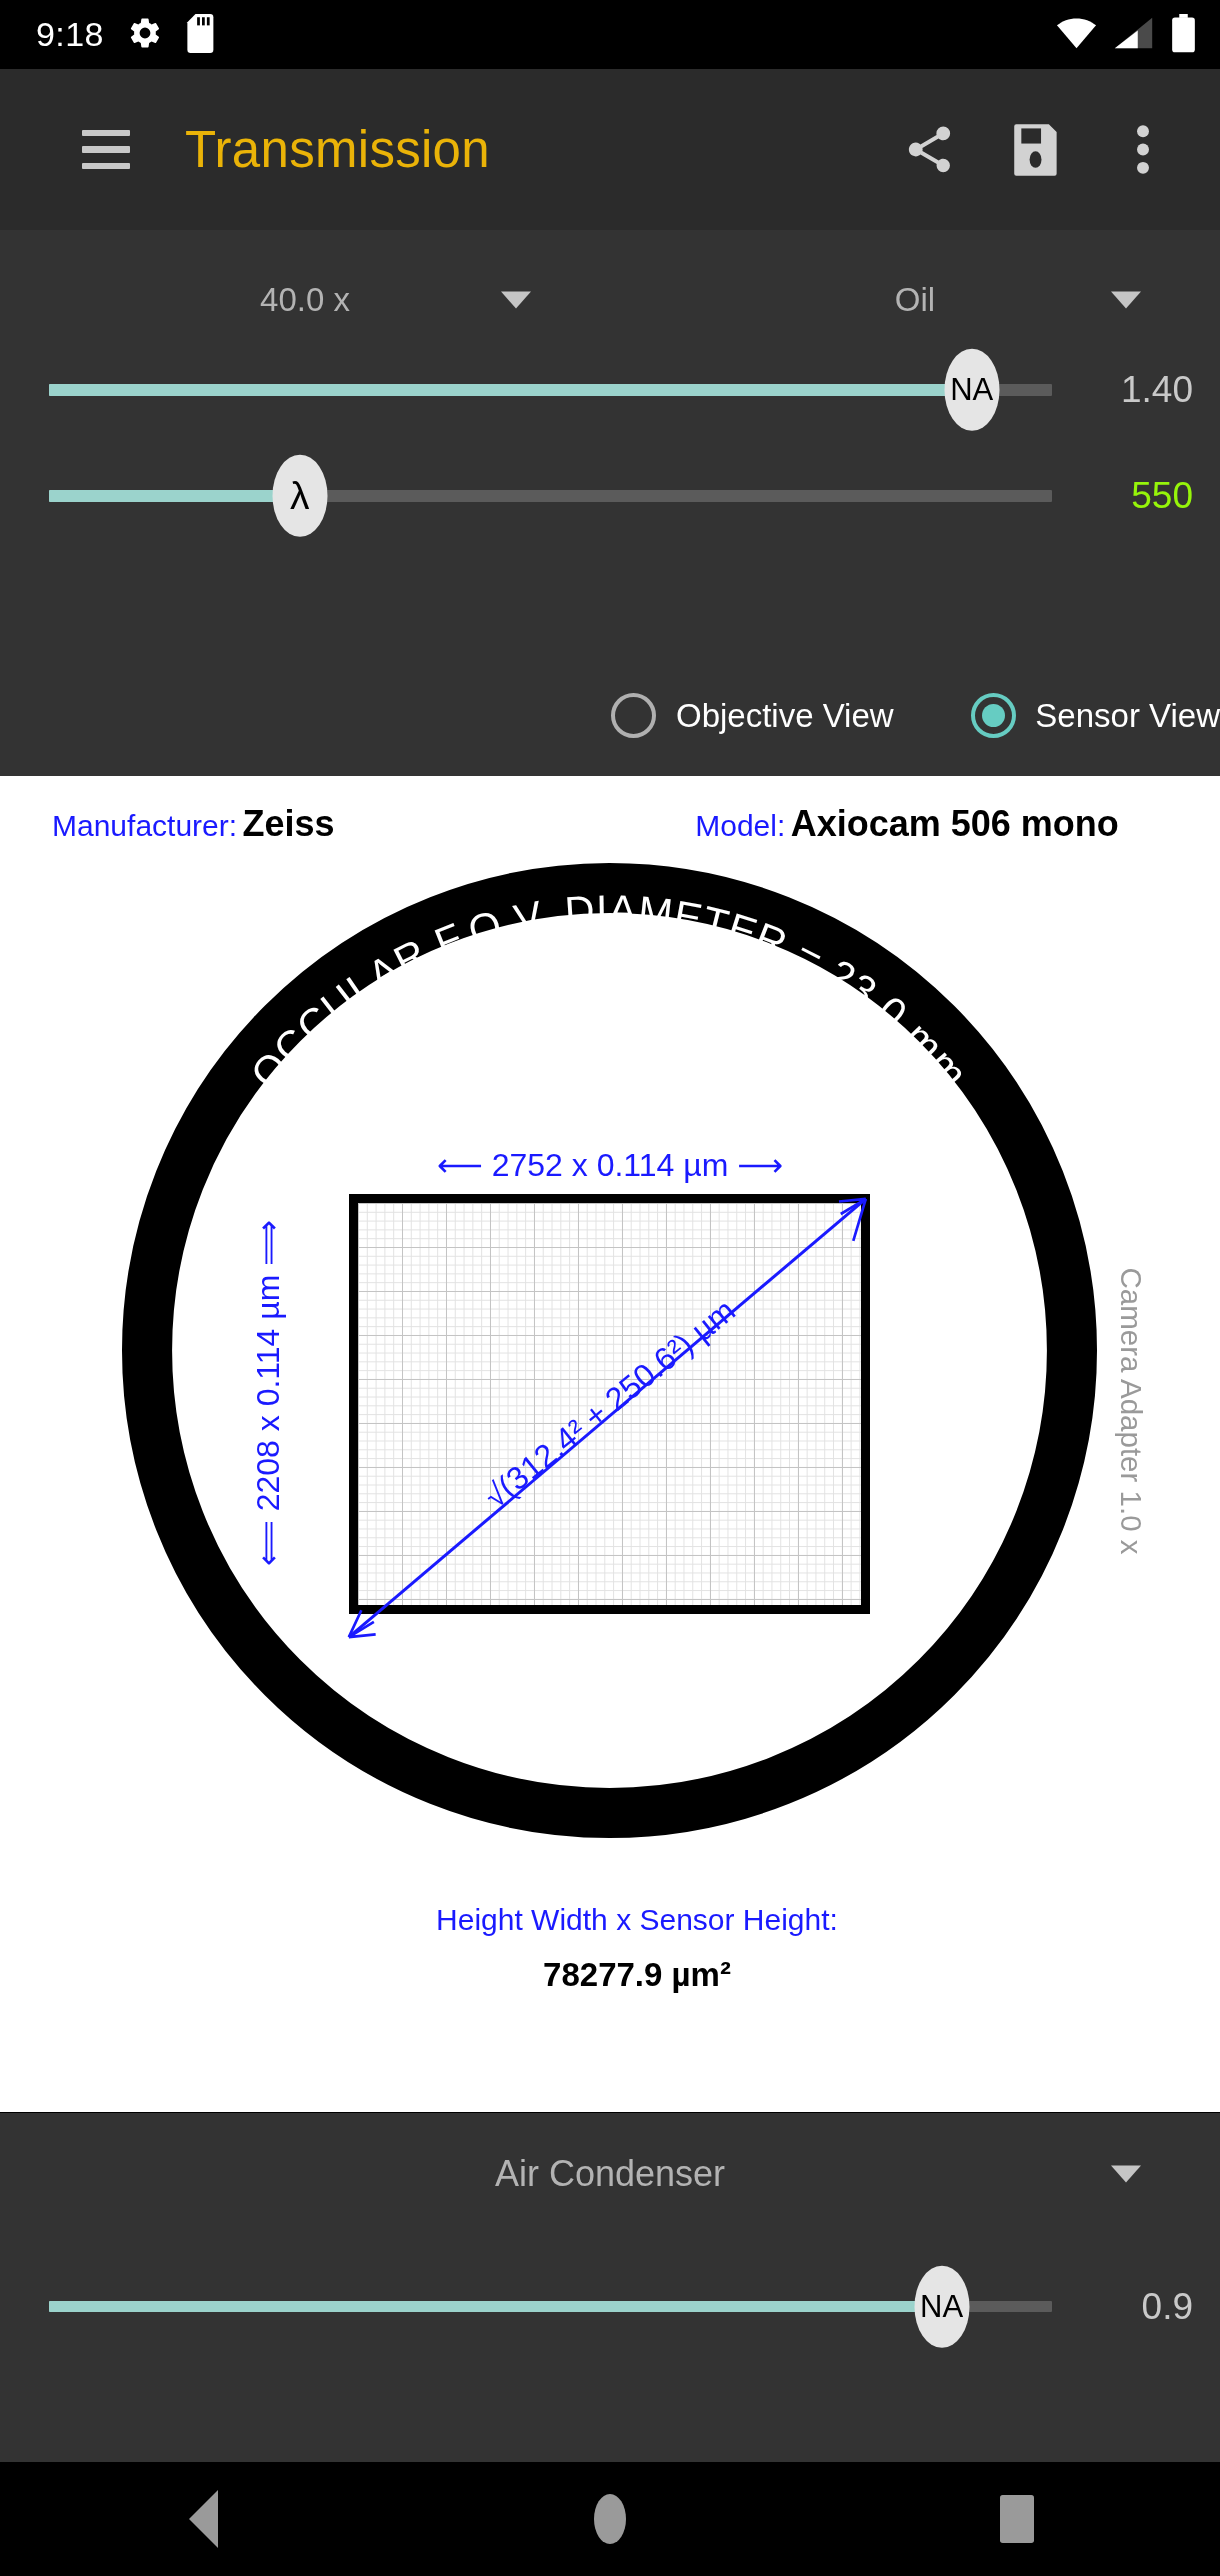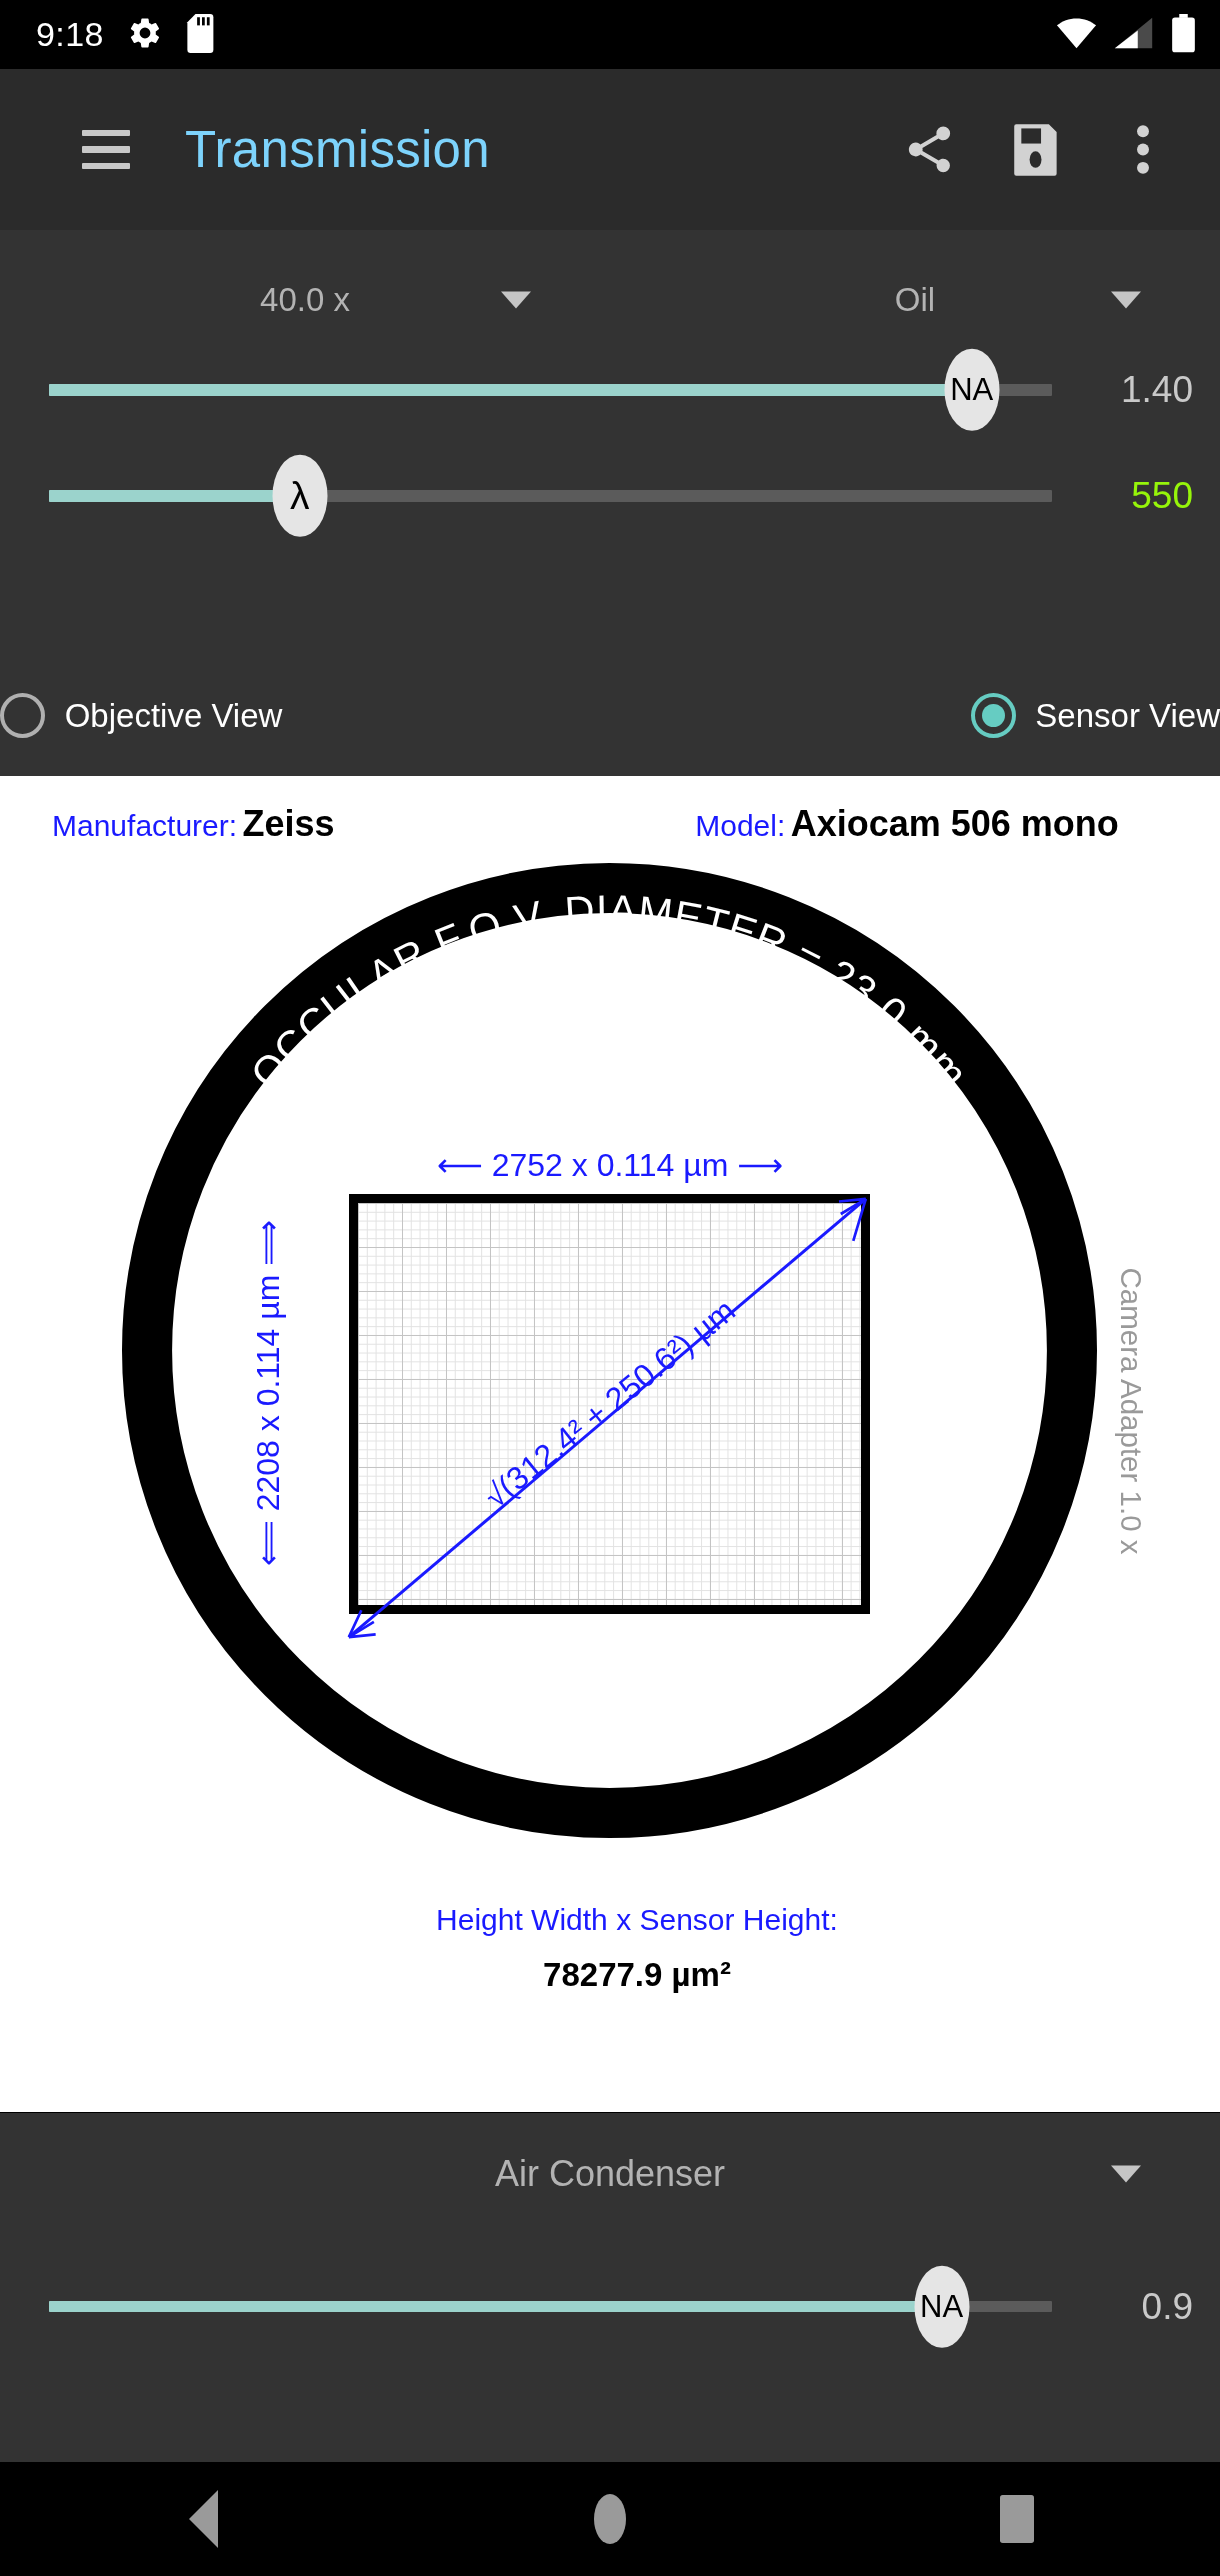--- a/index.html
+++ b/index.html
@@ -23,21 +23,21 @@
 
   
   .appbar {
     position: absolute; top: 69px; left: 0; width: 1220px; height: 161px;
     background: #2b2b2b; display: flex; align-items: center; padding: 0 27px;
   }
   .hamburger { width: 48px; height: 39px; display: flex; flex-direction: column;
     justify-content: space-between; margin-left: 55px; cursor: pointer; }
   .hamburger span { display: block; height: 6.3px; background: #c8c8c8; border-radius: 0.9px; }
   .appbar-title {
-    color: #7dd3fc; font-size: 51px; margin-left: 55px; letter-spacing: 0.3px;
+    color: #eab308; font-size: 51px; margin-left: 55px; letter-spacing: 0.3px;
     white-space: nowrap;
   }
   .appbar-actions { margin-left: auto; display: flex; align-items: center; gap: 50px; padding-right: 21.5px; }
   .act { width: 57px; height: 57px; display: flex; align-items: center; justify-content: center; cursor: pointer; }
 
   
   .controls {
     position: absolute; top: 230px; left: 0; width: 1220px; height: 547px;
     background: #333333;
   }
@@ -75,21 +75,21 @@
   .thumb.lam { font-size: 39px; }
   .slider-value {
     position: absolute; right: 27px; top: 50%; transform: translateY(-50%);
     width: 134px; text-align: right; font-size: 37px; color: #c9c9c9;
   }
   .slider-value.green { color: #96f50a; }
 
   
   .radio-row {
     position: absolute; bottom: 39px; left: 0; width: 100%;
-    display: flex; align-items: center; justify-content: space-between;
+    display: flex; align-items: center; justify-content: flex-end;
   }
   .radio-item { display: flex; align-items: center; cursor: pointer; }
   .radio-item + .radio-item { margin-left: 77px; }
   .rb {
     width: 45px; height: 45px; border-radius: 50%;
     border: 4.5px solid #b0b0b0; display: flex; align-items: center; justify-content: center;
     margin-right: 19.7px;
   }
   .rb.on { border-color: #66ccc2; }
   .rb.on::after { content: ""; width: 23px; height: 23px; border-radius: 50%; background: #66ccc2; }

